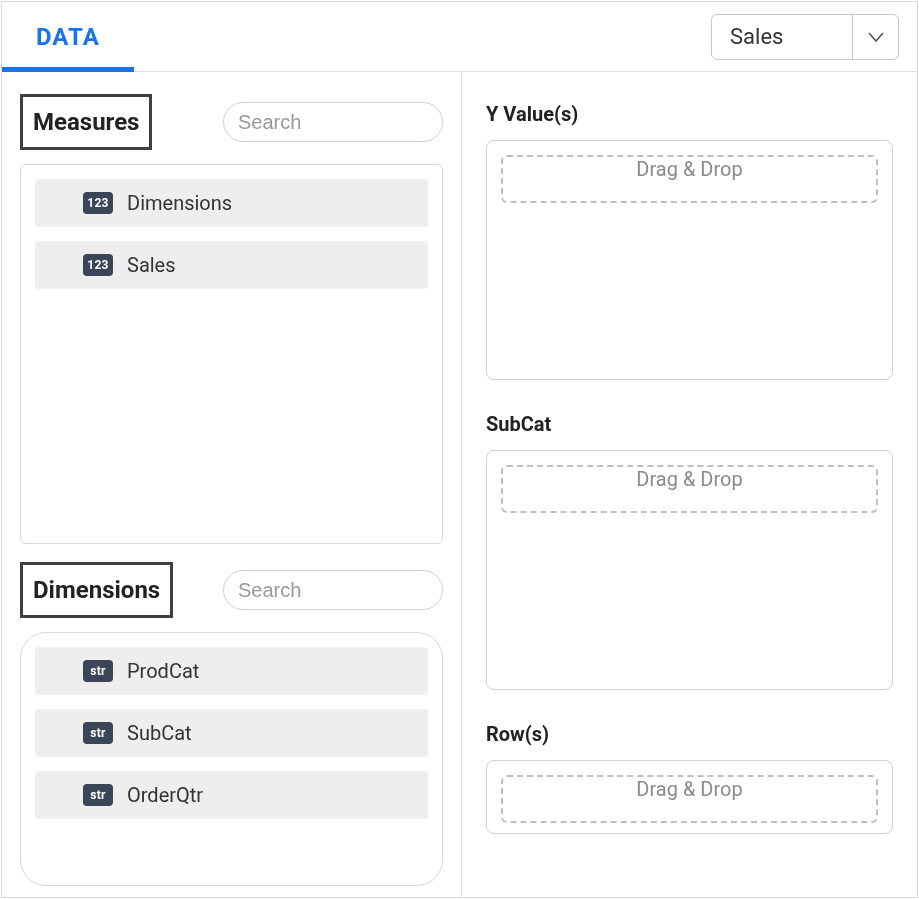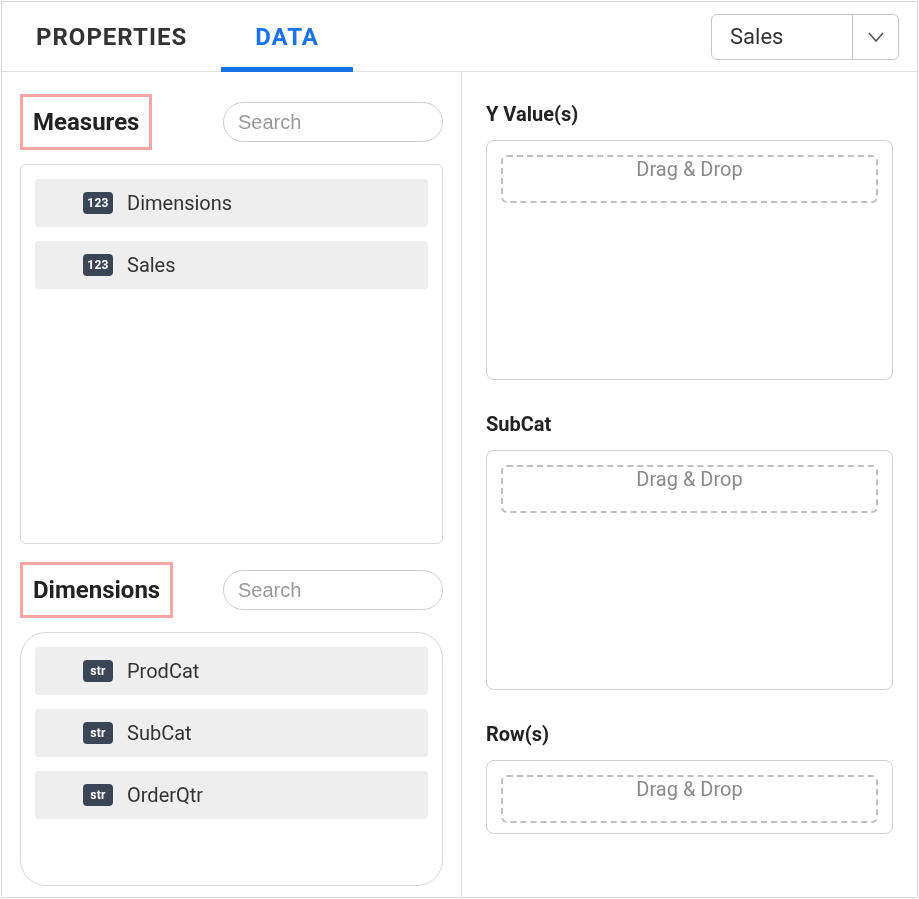--- a/index.html
+++ b/index.html
@@ -100,21 +100,21 @@
       justify-content: space-between;
       gap: 10px;
     }
     .section-title {
       font-size: 24px;
       font-weight: 700;
       color: #222;
       padding: 2px 6px;
     }
     .highlight-box {
-      border: 3px solid #fca5a5;
+      border: 3px solid #404040;
       display: inline-block;
       padding: 11px 4px;
     }
     .search-box {
       flex: 0 0 auto;
       width: 220px;
       height: 40px;
       border: 1px solid #cfcfcf;
       border-radius: 20px;
       display: flex;
@@ -203,23 +203,20 @@
     }
     svg { display: block; }
   </style>
 </head>
 <body>
 
 <div class="panel">
 
   <div class="topbar">
     <div class="tabs">
-      <div class="tab">
-        <span>PROPERTIES</span>
-      </div>
       <div class="tab active">
         <span>DATA</span>
       </div>
     </div>
     <div class="dropdown-wrap">
       <div class="dropdown">
         <div class="dropdown-value">Sales</div>
         <div class="dropdown-btn">
           <svg width="20" height="20" viewBox="0 0 20 20">
               <path d="M3 6 L10 14 L17 6" fill="none" stroke="#555" stroke-width="1.6"></path>

